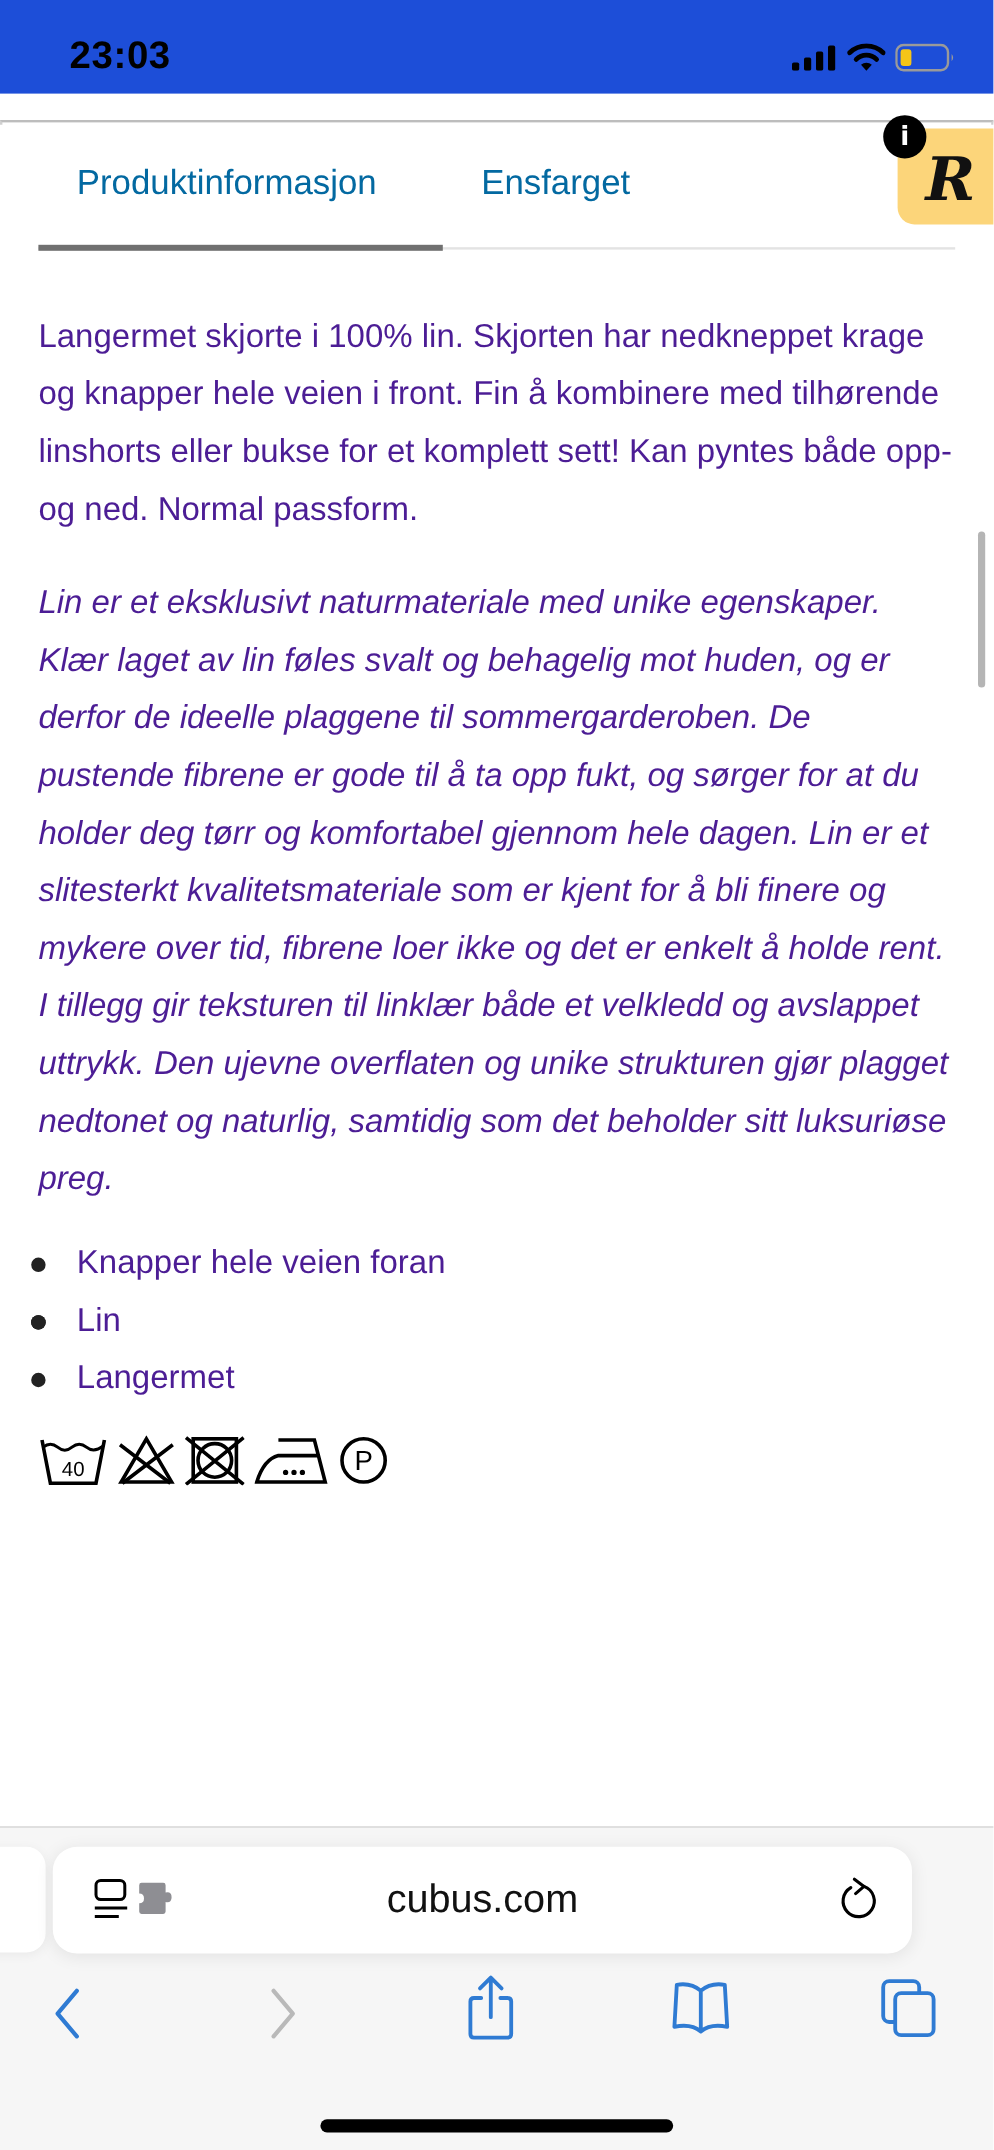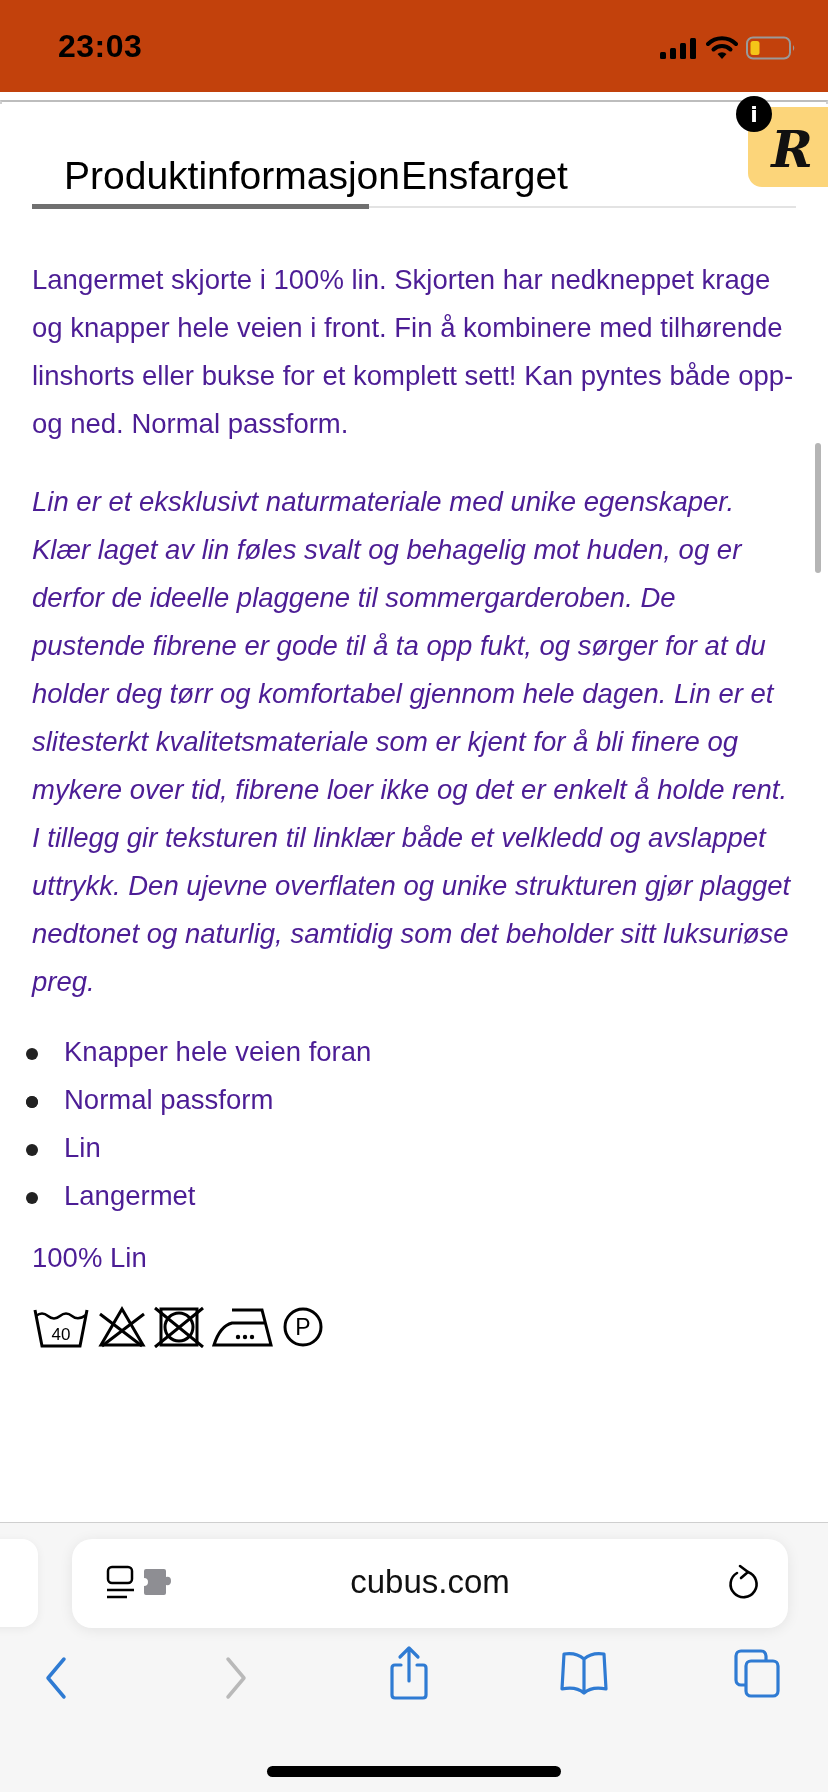--- a/index.html
+++ b/index.html
@@ -1,55 +1,55 @@
 <!DOCTYPE html>
 <html><head>
 <meta charset="utf-8">
 <style>
   * { box-sizing: border-box; margin: 0; padding: 0; }
   html, body { width: 828px; height: 1792px; overflow: hidden; background: #ffffff; }
   body { position: relative; font-family: "Liberation Sans", sans-serif; color: #222; }
 
   
-  .status-bar { position: absolute; left: 0; top: 0; width: 828px; height: 92px; background: #c2410c; }
+  .status-bar { position: absolute; left: 0; top: 0; width: 828px; height: 78px; background: #1d4ed8; }
   .status-time { position: absolute; left: 58px; top: 28px; font-size: 32px; font-weight: 700; color: #000; letter-spacing: 0.5px; }
   .status-icons { position: absolute; right: 32px; top: 36px; display: flex; align-items: center; gap: 8px; }
 
   
   .header-edge { position: absolute; left: 0; top: 100px; width: 828px; height: 4px; border-top: 2px solid #bdbdbd; border-left: 2px solid #d0d0d0; border-right: 2px solid #d0d0d0; }
 
   
   .r-badge { position: absolute; left: 748px; top: 107px; width: 80px; height: 80px; background: #fcd57a; border-radius: 14px 0 0 14px; display: flex; align-items: center; justify-content: center; }
   .r-badge .r-glyph { font-family: "DejaVu Serif", serif; font-style: italic; font-weight: 700; font-size: 50px; color: #111; margin-left: 8px; margin-top: 4px; }
   .info-dot { position: absolute; left: 736px; top: 96px; width: 36px; height: 36px; border-radius: 50%; background: #000; color: #fff; font-family: "DejaVu Sans", sans-serif; font-weight: 700; font-size: 22px; display: flex; align-items: center; justify-content: center; }
 
   
   .tabs { position: absolute; left: 32px; top: 130px; width: 764px; height: 80px; }
-  .tab { position: absolute; top: 24px; font-size: 39px; color: #000000; }
+  .tab { position: absolute; top: 7px; font-size: 29px; color: #0369a1; }
   .tab-1 { left: 32px; }
   .tab-2 { left: 369px; }
   .tabs-baseline { position: absolute; left: 0; top: 76px; width: 764px; height: 2px; background: #e3e3e3; }
   .tab-active-bar { position: absolute; left: 0; top: 74px; width: 337px; height: 5px; background: #707070; }
 
   
   .content { position: absolute; left: 32px; top: 256px; width: 764px; font-size: 27.5px; line-height: 48px; color: #4c1d95; }
   .content p { margin-bottom: 30px; }
   .content p.p2 { margin-bottom: 22px; font-style: italic; }
   .bullets { list-style: none; margin-bottom: 14px; }
   .bullets li { position: relative; padding-left: 32px; line-height: 48px; }
   .bullets li .dot { position: absolute; left: -6px; top: 20px; width: 12px; height: 12px; border-radius: 50%; background: #222; }
   .material { margin-top: 0; line-height: 48px; }
   .care { display: flex; gap: 8px; margin-top: 24px; }
 
   .scrollbar { position: absolute; left: 815px; top: 443px; width: 6px; height: 130px; border-radius: 3px; background: #b5b5b5; }
 
   
   .safari { position: absolute; left: 0; top: 1522px; width: 828px; height: 270px; background: #f6f6f6; border-top: 1px solid #cfcfcf; }
   .tab-stub { position: absolute; left: -20px; top: 16px; width: 58px; height: 88px; background: #fff; border-radius: 16px; box-shadow: 0 2px 10px rgba(0,0,0,0.06); }
-  .address-bar { position: absolute; left: 72px; top: 16px; width: 716px; height: 89px; background: #fff; border-radius: 20px; box-shadow: 0 2px 14px rgba(0,0,0,0.08); }
+  .address-bar { position: absolute; left: 44px; top: 16px; width: 716px; height: 89px; background: #fff; border-radius: 20px; box-shadow: 0 2px 14px rgba(0,0,0,0.08); }
   .address-text { position: absolute; left: 0; right: 0; top: 24px; text-align: center; font-size: 33px; color: #111; }
   .addr-left { position: absolute; left: 34px; top: 26px; display: flex; align-items: center; gap: 6px; }
   .addr-reload { position: absolute; right: 26px; top: 24px; }
   .toolbar { position: absolute; left: 0; top: 132px; width: 828px; height: 70px; }
   .tb-btn { position: absolute; top: 0; }
   .home-indicator { position: absolute; left: 267px; top: 1766px; width: 294px; height: 11px; border-radius: 6px; background: #000; }
 </style>
 </head>
 <body>
 
@@ -94,25 +94,24 @@
   <div class="tabs-baseline"></div>
   <div class="tab-active-bar"></div>
 </div>
 
 <div class="content">
   <p>Langermet skjorte i 100% lin. Skjorten har nedkneppet krage og knapper hele veien i front. Fin å kombinere med tilhørende linshorts eller bukse for et komplett sett! Kan pyntes både opp- og ned. Normal passform.</p>
   <p class="p2">Lin er et eksklusivt naturmateriale med unike egenskaper. Klær laget av lin føles svalt og behagelig mot huden, og er derfor de ideelle plaggene til sommergarderoben. De pustende fibrene er gode til å ta opp fukt, og sørger for at du holder deg tørr og komfortabel gjennom hele dagen. Lin er et slitesterkt kvalitetsmateriale som er kjent for å bli finere og mykere over tid, fibrene loer ikke og det er enkelt å holde rent. I tillegg gir teksturen til linklær både et velkledd og avslappet uttrykk. Den ujevne overflaten og unike strukturen gjør plagget nedtonet og naturlig, samtidig som det beholder sitt luksuriøse preg.</p>
   <ul class="bullets">
     <li><span class="dot"></span><span>Knapper hele veien foran</span></li>
     <li><span class="dot"></span></li>
-    <li><span class="dot"></span><span>Normal passform</span></li>
+    <li><span class="dot"></span></li>
     <li><span class="dot"></span><span>Lin</span></li>
     <li><span class="dot"></span><span>Langermet</span></li>
   </ul>
-  <div class="material">100% Lin</div>
   <div class="care">
     <span>
       <svg width="58" height="42" viewBox="0 0 58 42">
         <path d="M3 4 L10 40 L48 40 L55 4" stroke="#000" stroke-width="3" fill="none"></path>
         <path d="M4 10 Q10 5 16 10 Q22 15 28 10 Q34 5 40 10 Q46 15 54 9" stroke="#000" stroke-width="2.5" fill="none"></path>
         <text x="29" y="34" text-anchor="middle" font-family="Liberation Sans, sans-serif" font-size="17" fill="#000">40</text>
       </svg>
     </span>
     <span>
       <svg width="48" height="42" viewBox="0 0 48 42">

